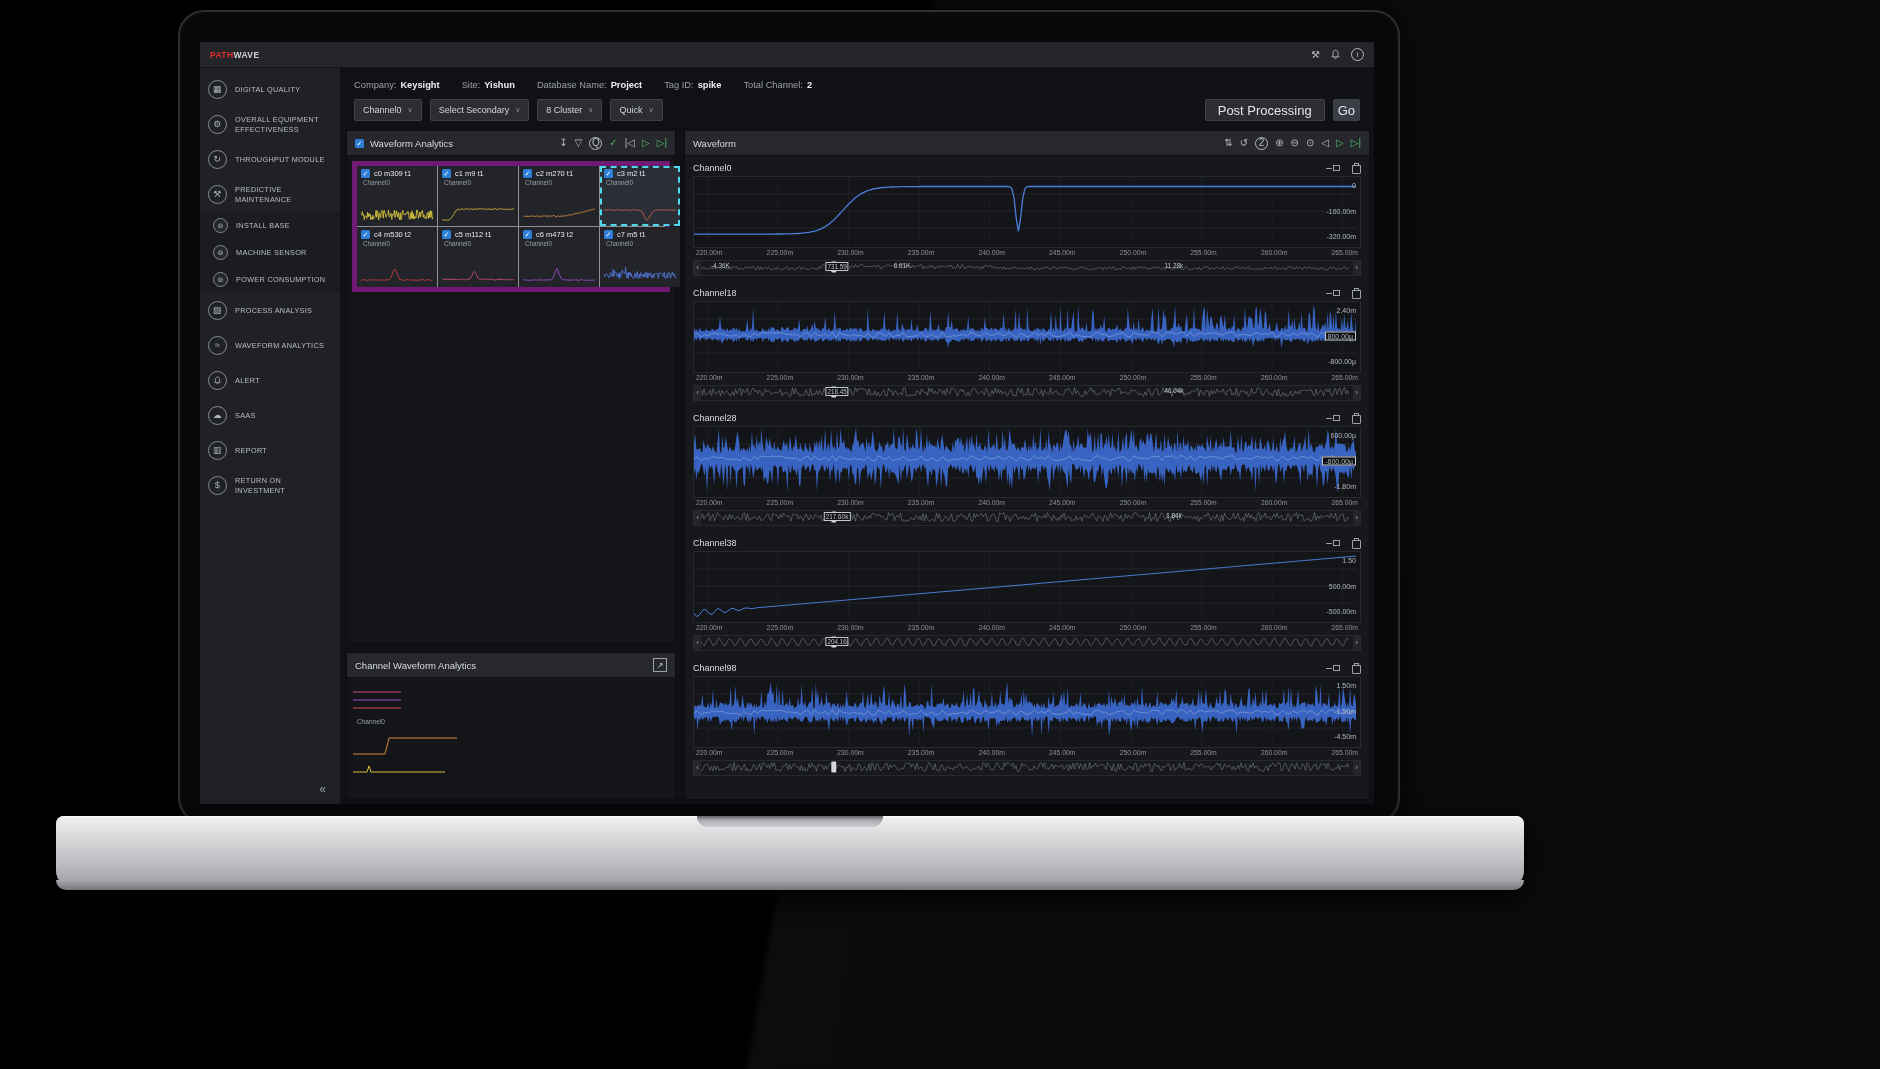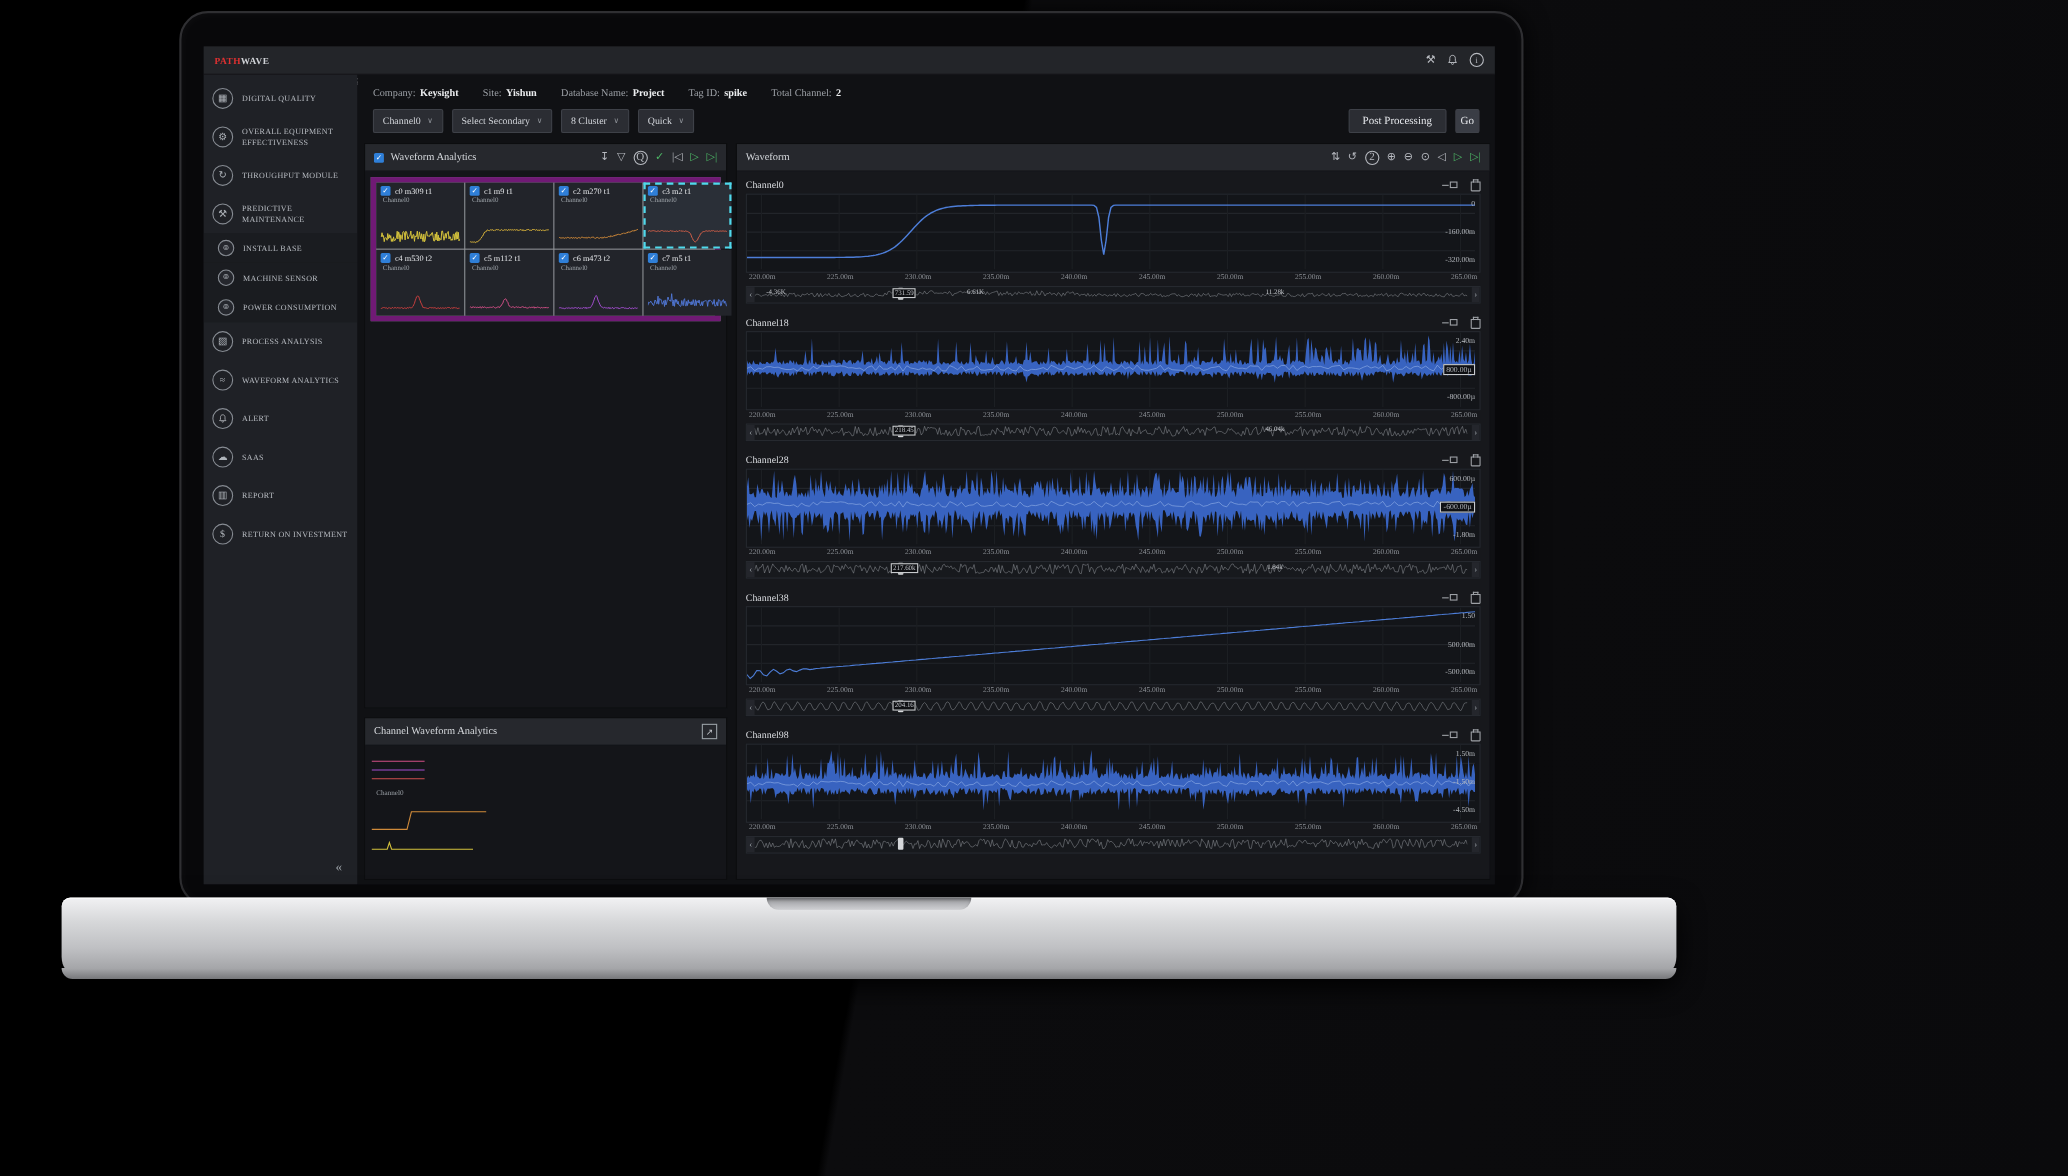--- a/index.html
+++ b/index.html
@@ -1,22 +1,22 @@
 <!DOCTYPE html>
 <html><head>
 <meta charset="utf-8">
 <style>
   html,body{margin:0;padding:0;background:#000;width:1880px;height:1069px;overflow:hidden;
     font-family:"Liberation Sans",sans-serif;-webkit-font-smoothing:antialiased;}
   .stage{position:relative;width:1880px;height:1069px;overflow:hidden;
     background:linear-gradient(100deg,#000 0%,#000 45%,#0c0c0e 45.4%,#0a0a0c 100%);}
   
-  .screen-shell{position:absolute;left:163px;top:10px;width:1218px;height:810px;
+  .screen-shell{position:absolute;left:178px;top:10px;width:1218px;height:810px;
     background:#08080a;border:2px solid #2f2f32;border-radius:26px;
-    box-shadow:inset 0 0 10px rgba(255,255,255,.04), 0 0 22px rgba(0,0,0,.9);font-family:Liberation Serif, serif;}
+    box-shadow:inset 0 0 10px rgba(255,255,255,.04), 0 0 22px rgba(0,0,0,.9);}
   .app{position:absolute;left:20px;top:30px;right:24px;bottom:18px;background:#101114;
     color:#c9ccd1;font-size:9px;overflow:hidden;display:grid;
     grid-template-rows:26px 1fr;grid-template-columns:140px 1fr;}
   .base{position:absolute;left:56px;top:816px;width:1468px;height:74px;
     border-radius:8px 8px 20px 20px;
     background:linear-gradient(180deg,#f1f1f3 0%,#d6d7d9 30%,#bfc0c3 62%,#97989b 100%);
     box-shadow:0 8px 24px rgba(0,0,0,.95), inset 0 1px 0 #fbfbfc;}
   .base::after{content:"";position:absolute;left:0;right:0;bottom:0;height:10px;
     border-radius:0 0 20px 20px;background:linear-gradient(180deg,#a7a8ab,#77787b);}
   .notch{position:absolute;left:calc(50% - 93px);top:0;width:186px;height:11px;
@@ -46,21 +46,21 @@
   .content{display:flex;flex-direction:column;min-width:0;background:#101114;}
   .info-row{display:flex;gap:22px;padding:12px 14px 2px;align-items:center;}
   .field{display:flex;align-items:center;}
   .lbl{color:#9ca0a6;margin-right:4px;font-size:9.3px;}
   .val{color:#eceef0;font-weight:bold;font-size:9.3px;}
   .controls-row{display:flex;align-items:center;padding:7px 14px 5px;gap:8px;}
   .dd{display:flex;align-items:center;gap:6px;background:#2b2d33;border:1px solid #3e4148;
     border-radius:2px;height:20px;padding:0 8px;color:#d2d5da;font-size:9px;cursor:default;}
   .btn-group{margin-left:auto;display:flex;gap:8px;}
   .btn{background:#2b2d33;border:1px solid #3e4148;height:22px;padding:0 12px;color:#e3e5e9;
-    font-size:10px;border-radius:2px;font-family:inherit;}
+    font-size:13px;border-radius:2px;font-family:inherit;}
   .btn.go{background:#3a3d45;padding:0 4px;}
   .panels{flex:1;display:flex;gap:8px;padding:4px 4px 4px 6px;min-height:0;}
   .left-col{width:330px;display:flex;flex-direction:column;min-height:0;}
   .panel{background:#17181c;border:1px solid #0c0d0f;display:flex;flex-direction:column;min-height:0;}
   .wa-panel{flex:1;}
   .cwa-panel{height:146px;margin-top:8px;}
   .wf-panel{flex:1;min-width:0;}
   .panel-head{height:24px;min-height:24px;background:#26282d;display:flex;align-items:center;
     gap:6px;padding:0 8px;border-bottom:1px solid #101114;}
   .panel-title{font-size:9.5px;color:#d7dade;}

